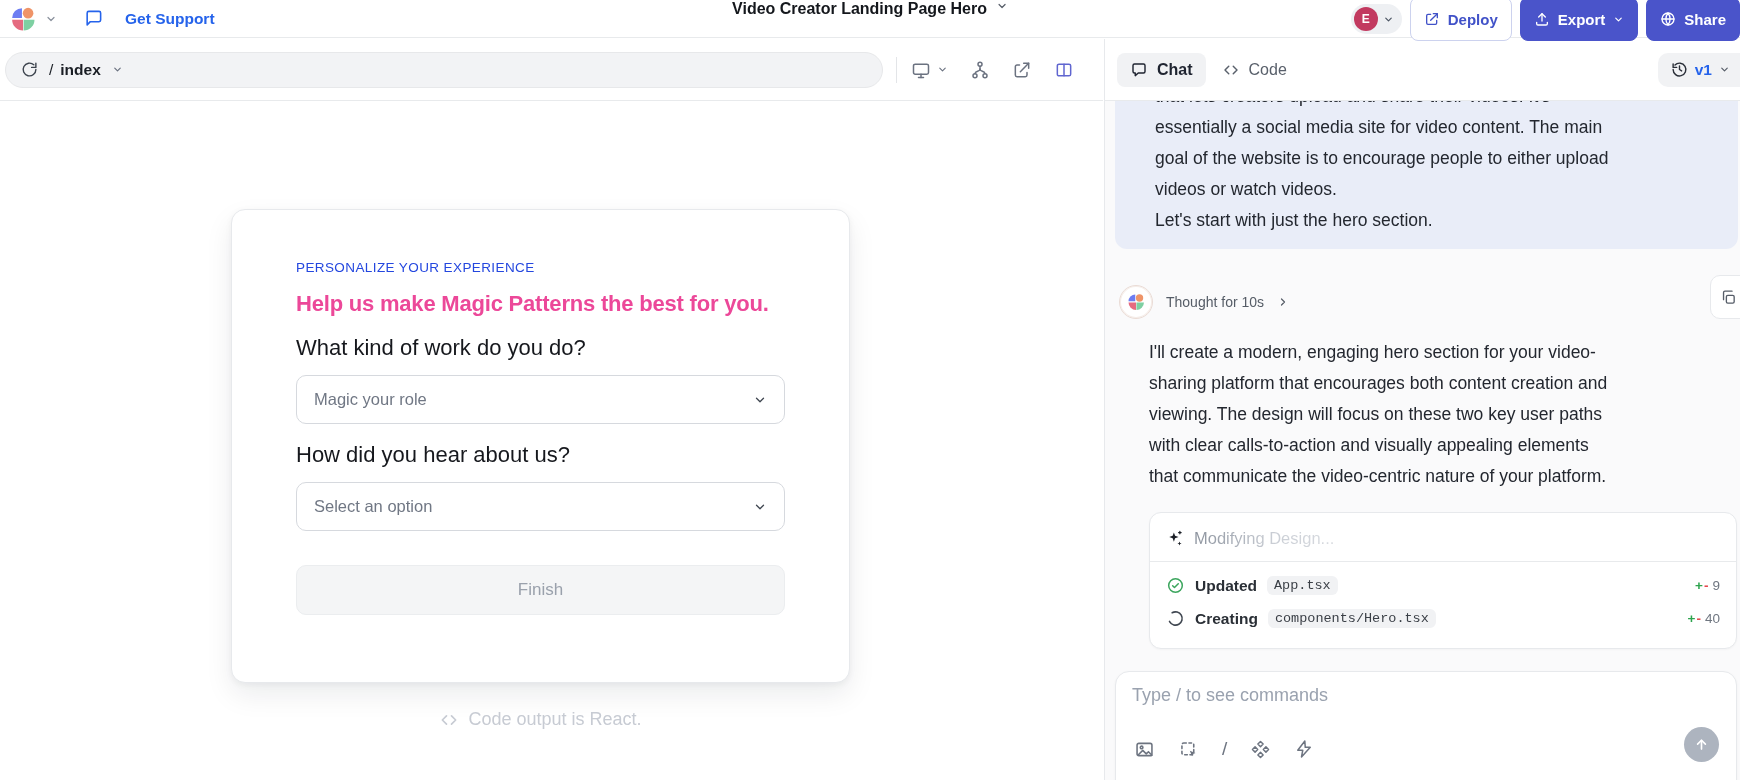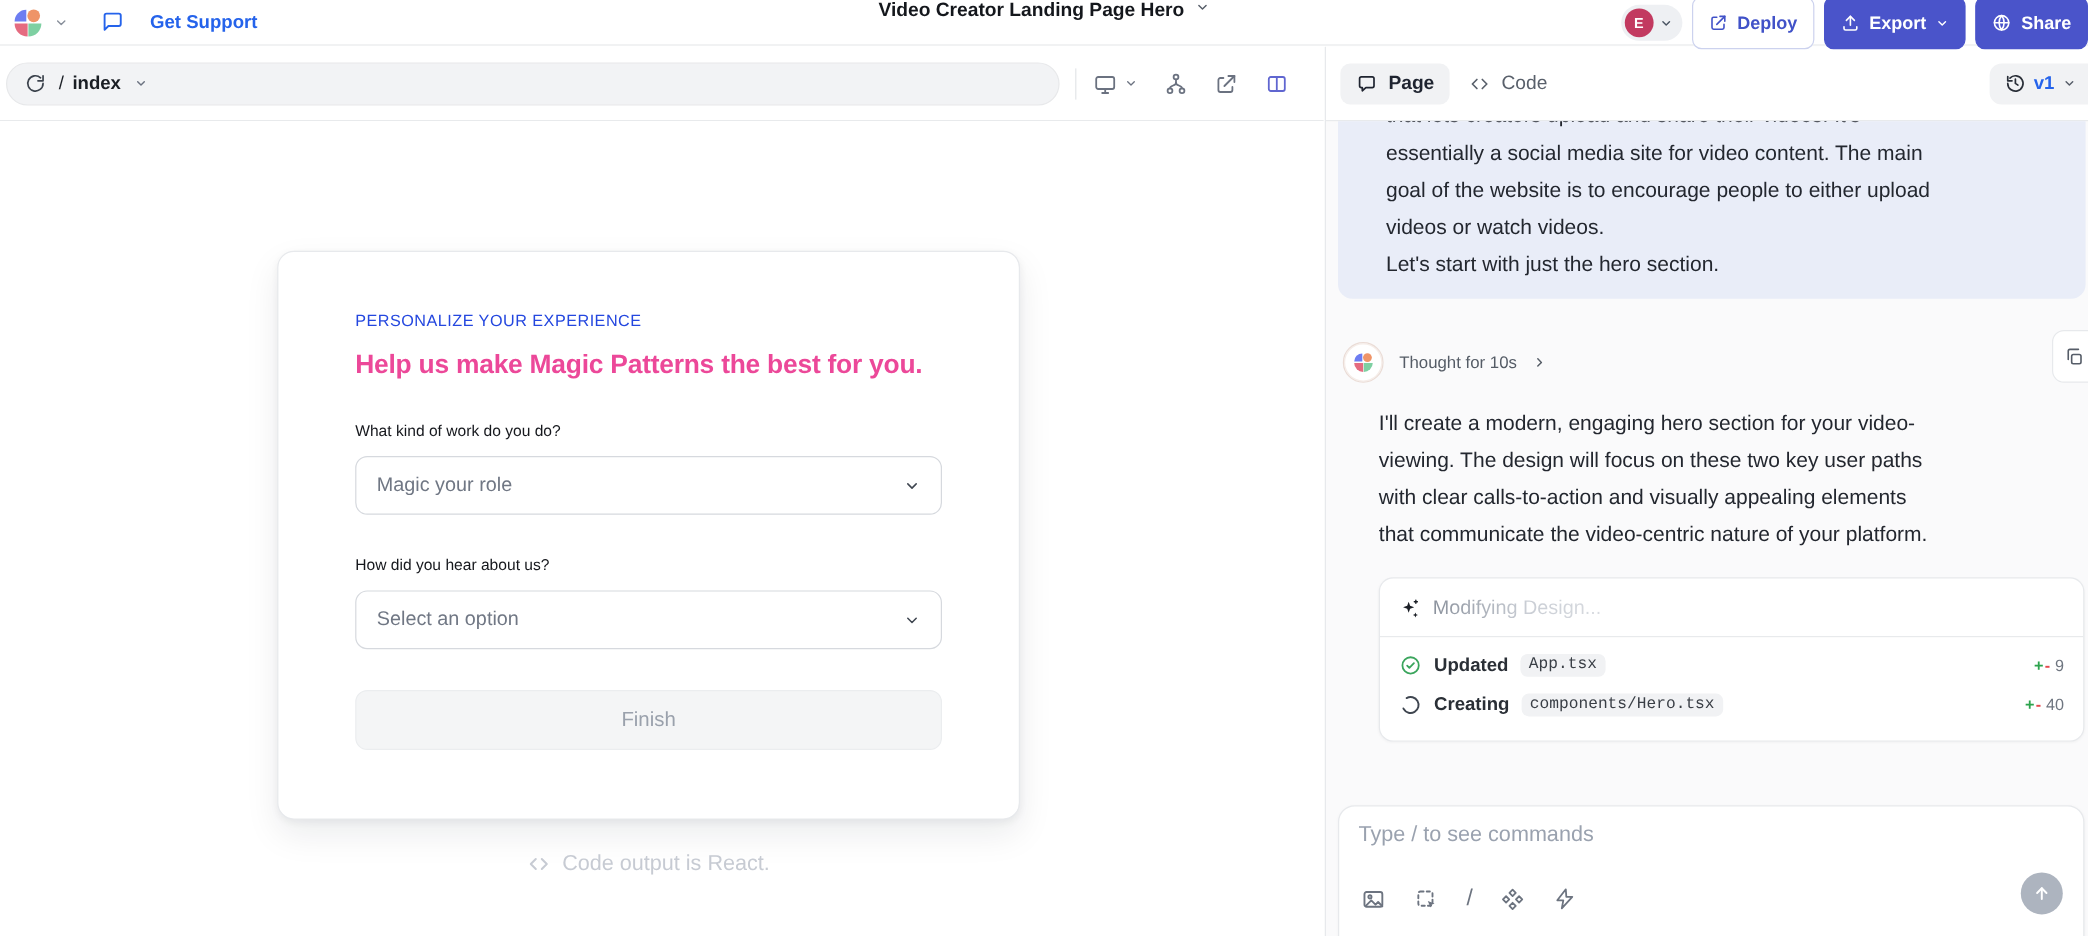--- a/index.html
+++ b/index.html
@@ -40,21 +40,21 @@
   .tb-icons { display:flex; align-items:center; gap:22px; color:#6b7280; }
   .tb-monitor { display:flex; align-items:center; gap:6px; }
   .icon-btn { cursor:pointer; display:flex; align-items:center; }
   .canvas { position:relative; height:calc(100% - 62px); background:#fff; }
 
   .modal-card { position:absolute; left:231px; top:108px; width:619px; height:474px; background:#fff;
                 border:1px solid #e7e9ec; border-radius:14px; padding:50px 64px;
                 box-shadow:0 12px 28px rgba(16,24,40,.08), 0 2px 6px rgba(16,24,40,.05); }
   .eyebrow { font-size:13.5px; font-weight:400; letter-spacing:.4px; color:#2447df; }
   .modal-heading { margin-top:16px; font-size:22px; color:#ec4899; font-weight:700; letter-spacing:-.2px; }
-  .q-label { margin-top:34px; font-size:13px; color:#16181d; }
+  .q-label { margin-top:18px; font-size:22px; color:#16181d; }
   .select { margin-top:14px; height:49px; border:1px solid #d6d9de; border-radius:10px; background:#fff;
             display:flex; align-items:center; justify-content:space-between; padding:0 17px;
             font-size:16.5px; color:#707784; cursor:pointer; }
   .select .chev { color:#3f4650; }
   .finish-btn { margin-top:34px; width:100%; height:50px; background:#f4f5f6; border:1px solid #ebedef;
                 border-radius:10px; color:#9aa1ac; font-size:17px; text-align:center; line-height:48px;
                 cursor:pointer; }
   .canvas-footer { position:absolute; left:231px; top:608px; width:619px; display:flex; gap:9px;
                    align-items:center; justify-content:center; color:#c7cbd3; font-size:18px; }
 
@@ -300,21 +300,21 @@
   </div>
 
   <div class="right-pane">
     <div class="tabbar">
       <span class="tab tab-chat">
         <span>
           <svg width="18" height="18" viewBox="0 0 24 24" fill="none" stroke="#1f2430" stroke-width="1.9" stroke-linecap="round" stroke-linejoin="round">
             <path d="M6 4h12a2 2 0 0 1 2 2v8a2 2 0 0 1-2 2h-7l-4 3.5V16H6a2 2 0 0 1-2-2V6a2 2 0 0 1 2-2z"></path>
           </svg>
         </span>
-        <span>Page</span>
+        <span>Chat</span>
       </span>
       <span class="tab tab-code">
         <span>
           <svg width="18" height="18" viewBox="0 0 24 24" fill="none" stroke="#59606b" stroke-width="1.9" stroke-linecap="round" stroke-linejoin="round">
             <polyline points="9,7 4,12 9,17"></polyline>
               <polyline points="15,7 20,12 15,17"></polyline>
           </svg>
         </span>
         <span>Code</span>
       </span>
@@ -366,20 +366,21 @@
         <span>
           <svg width="17" height="17" viewBox="0 0 24 24" fill="none" stroke="currentColor" stroke-width="1.9" stroke-linecap="round" stroke-linejoin="round">
             <rect x="9" y="9" width="11" height="11" rx="2"></rect>
               <path d="M5 15V5a2 2 0 0 1 2-2h10"></path>
           </svg>
         </span>
       </div>
 
       <div class="answer">
         <div>I'll create a modern, engaging hero section for your video-</div>
+        <div>sharing platform that encourages both content creation and</div>
         <div>viewing. The design will focus on these two key user paths</div>
         <div>with clear calls-to-action and visually appealing elements</div>
         <div>that communicate the video-centric nature of your platform.</div>
       </div>
 
       <div class="tool-card">
         <div class="tc-head">
           <span style="color:#1b1f26;">
             <svg width="18" height="18" viewBox="0 0 24 24" fill="currentColor">
               <path d="M10.5 4.5l1.6 4.6 4.6 1.6-4.6 1.6-1.6 4.6-1.6-4.6-4.6-1.6 4.6-1.6z"></path>

